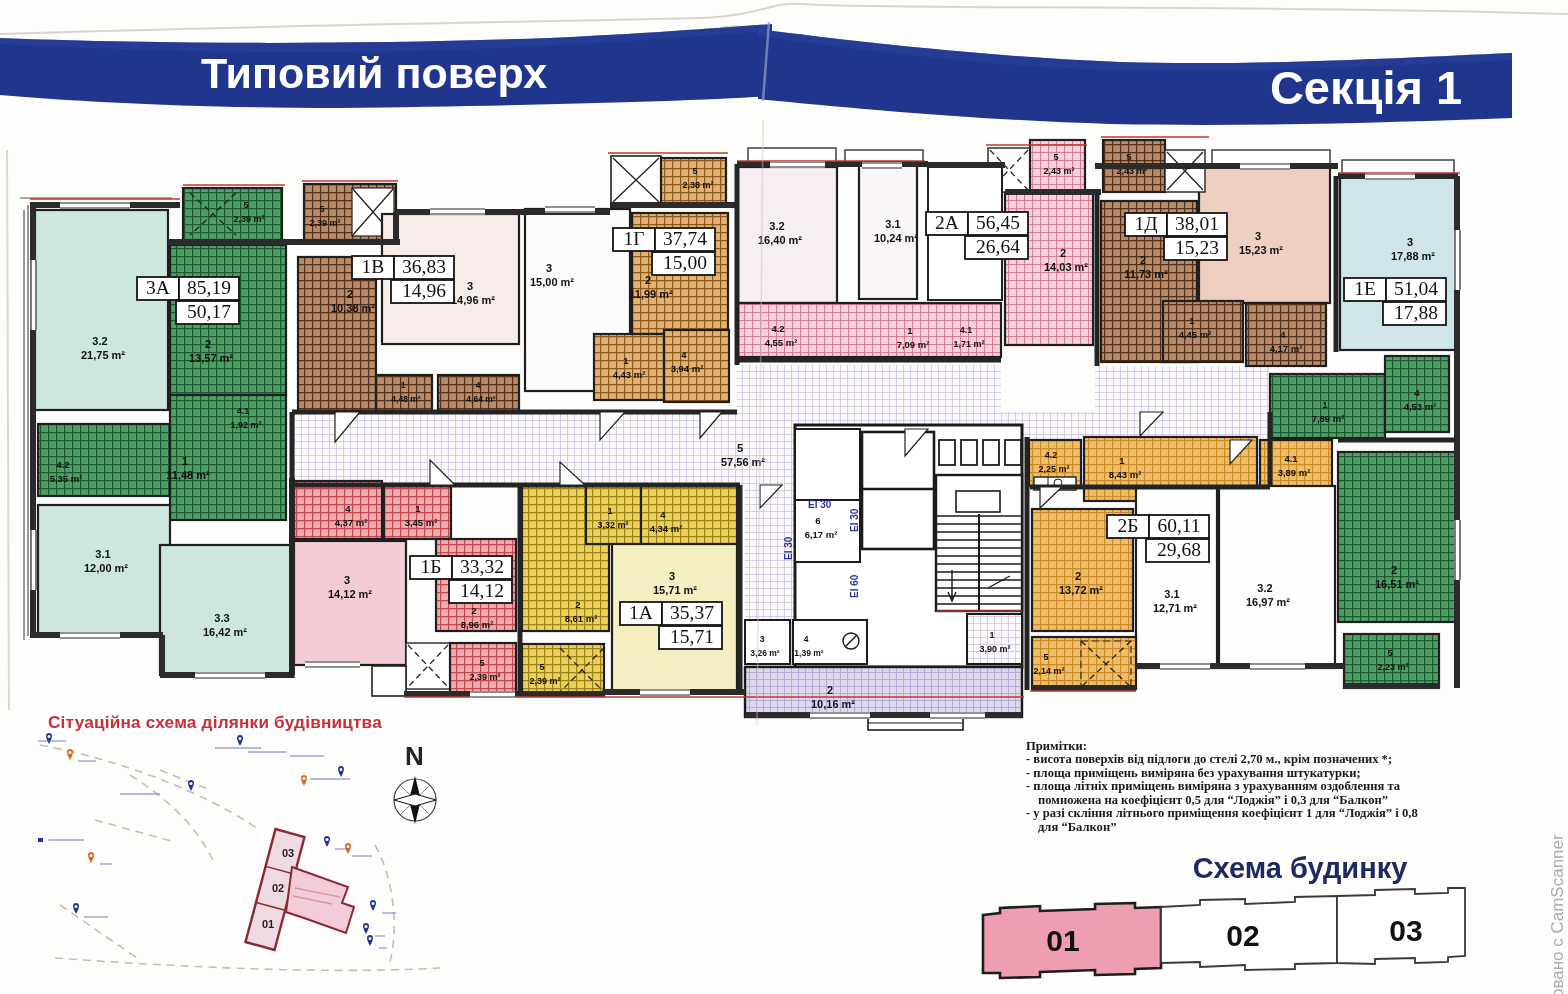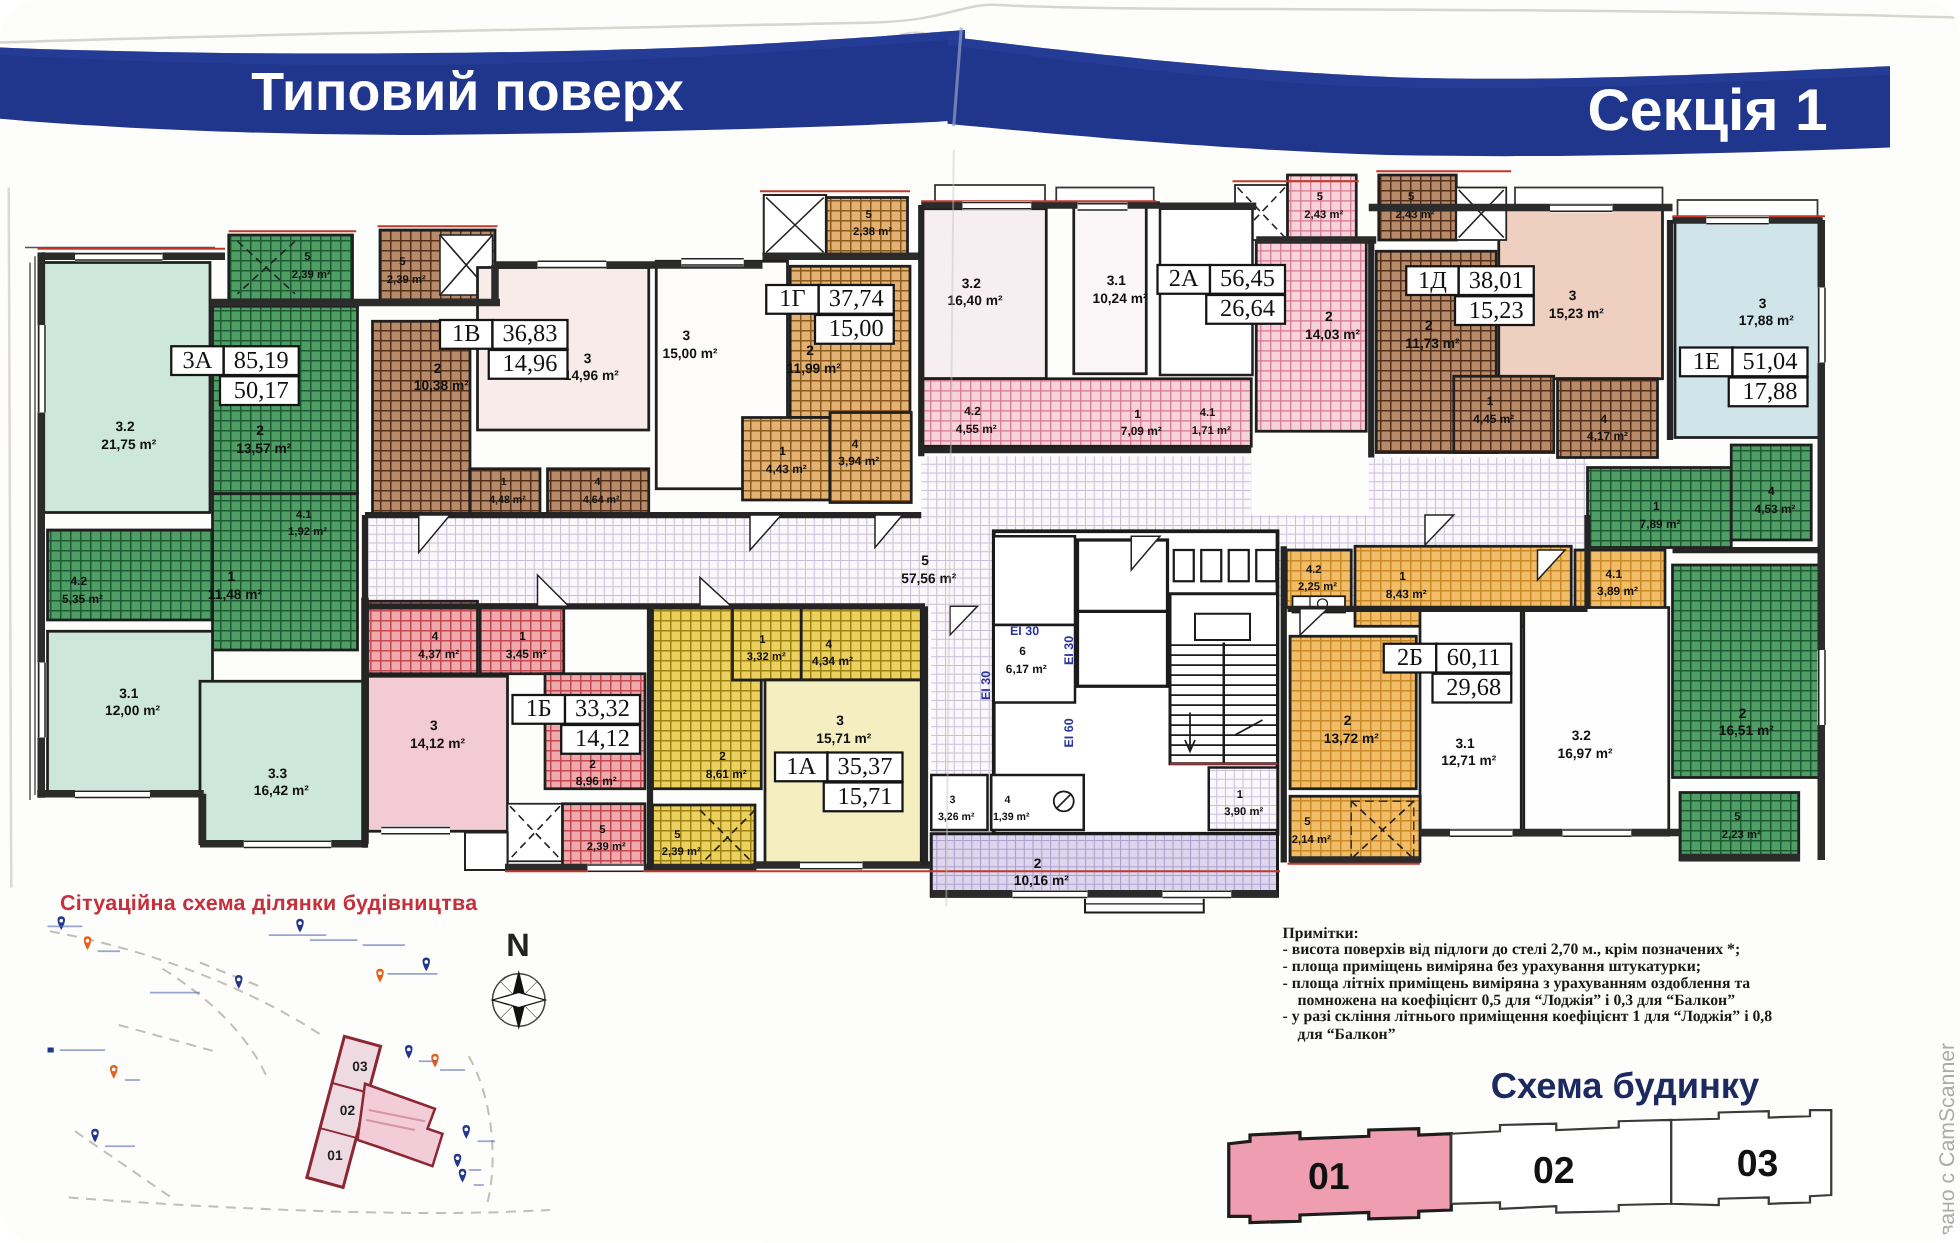--- a/index.html
+++ b/index.html
@@ -1,16 +1,16 @@
 <!DOCTYPE html>
 <html><head>
 <meta charset="utf-8">
 <style>
 html,body{margin:0;padding:0;background:#ffffff;}
-#page{position:relative;width:1568px;height:994px;overflow:hidden;background:#fdfdfc;font-family:"Liberation Sans",sans-serif;border-radius:30px;}
+#page{position:relative;width:1568px;height:994px;overflow:hidden;background:#fdfdfc;font-family:"Liberation Sans",sans-serif;}
 </style>
 </head>
 <body>
 <div id="page">
 <svg width="1568" height="994" viewBox="0 0 1568 994" xmlns="http://www.w3.org/2000/svg" font-family="Liberation Sans,sans-serif">
 <defs>
 <pattern id="patG" width="8" height="8" patternUnits="userSpaceOnUse">
           <rect width="8" height="8" fill="#4f9e66"></rect>
           <path d="M0,0.6H8 M0.6,0V8" stroke="#1d5a31" stroke-width="1.2" fill="none"></path>
         </pattern>

